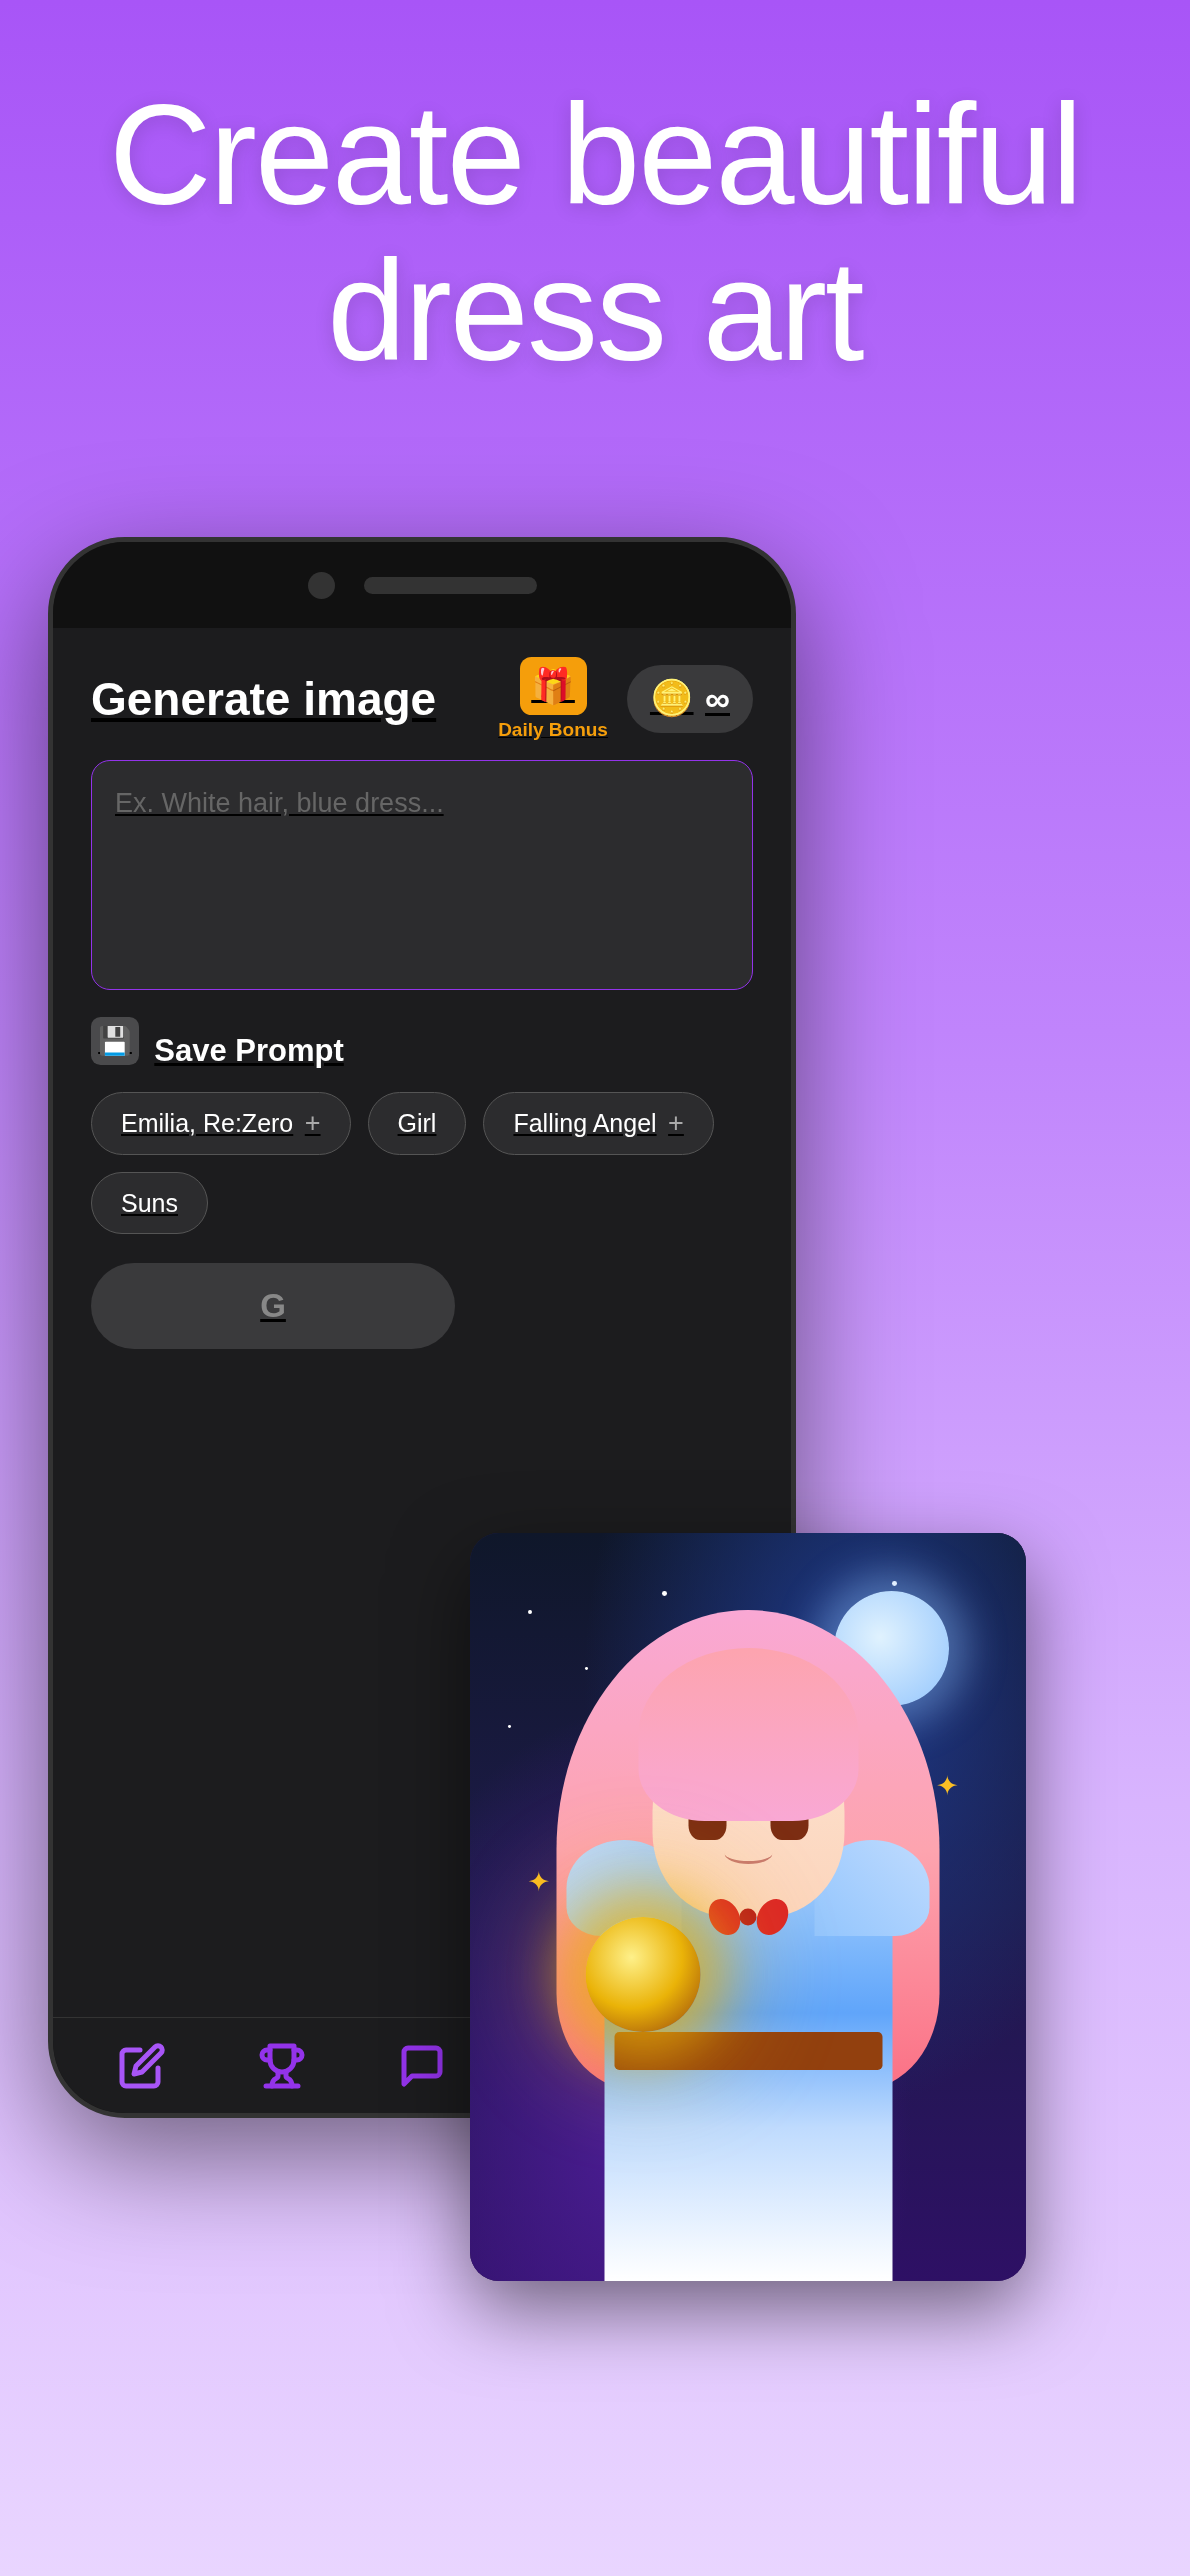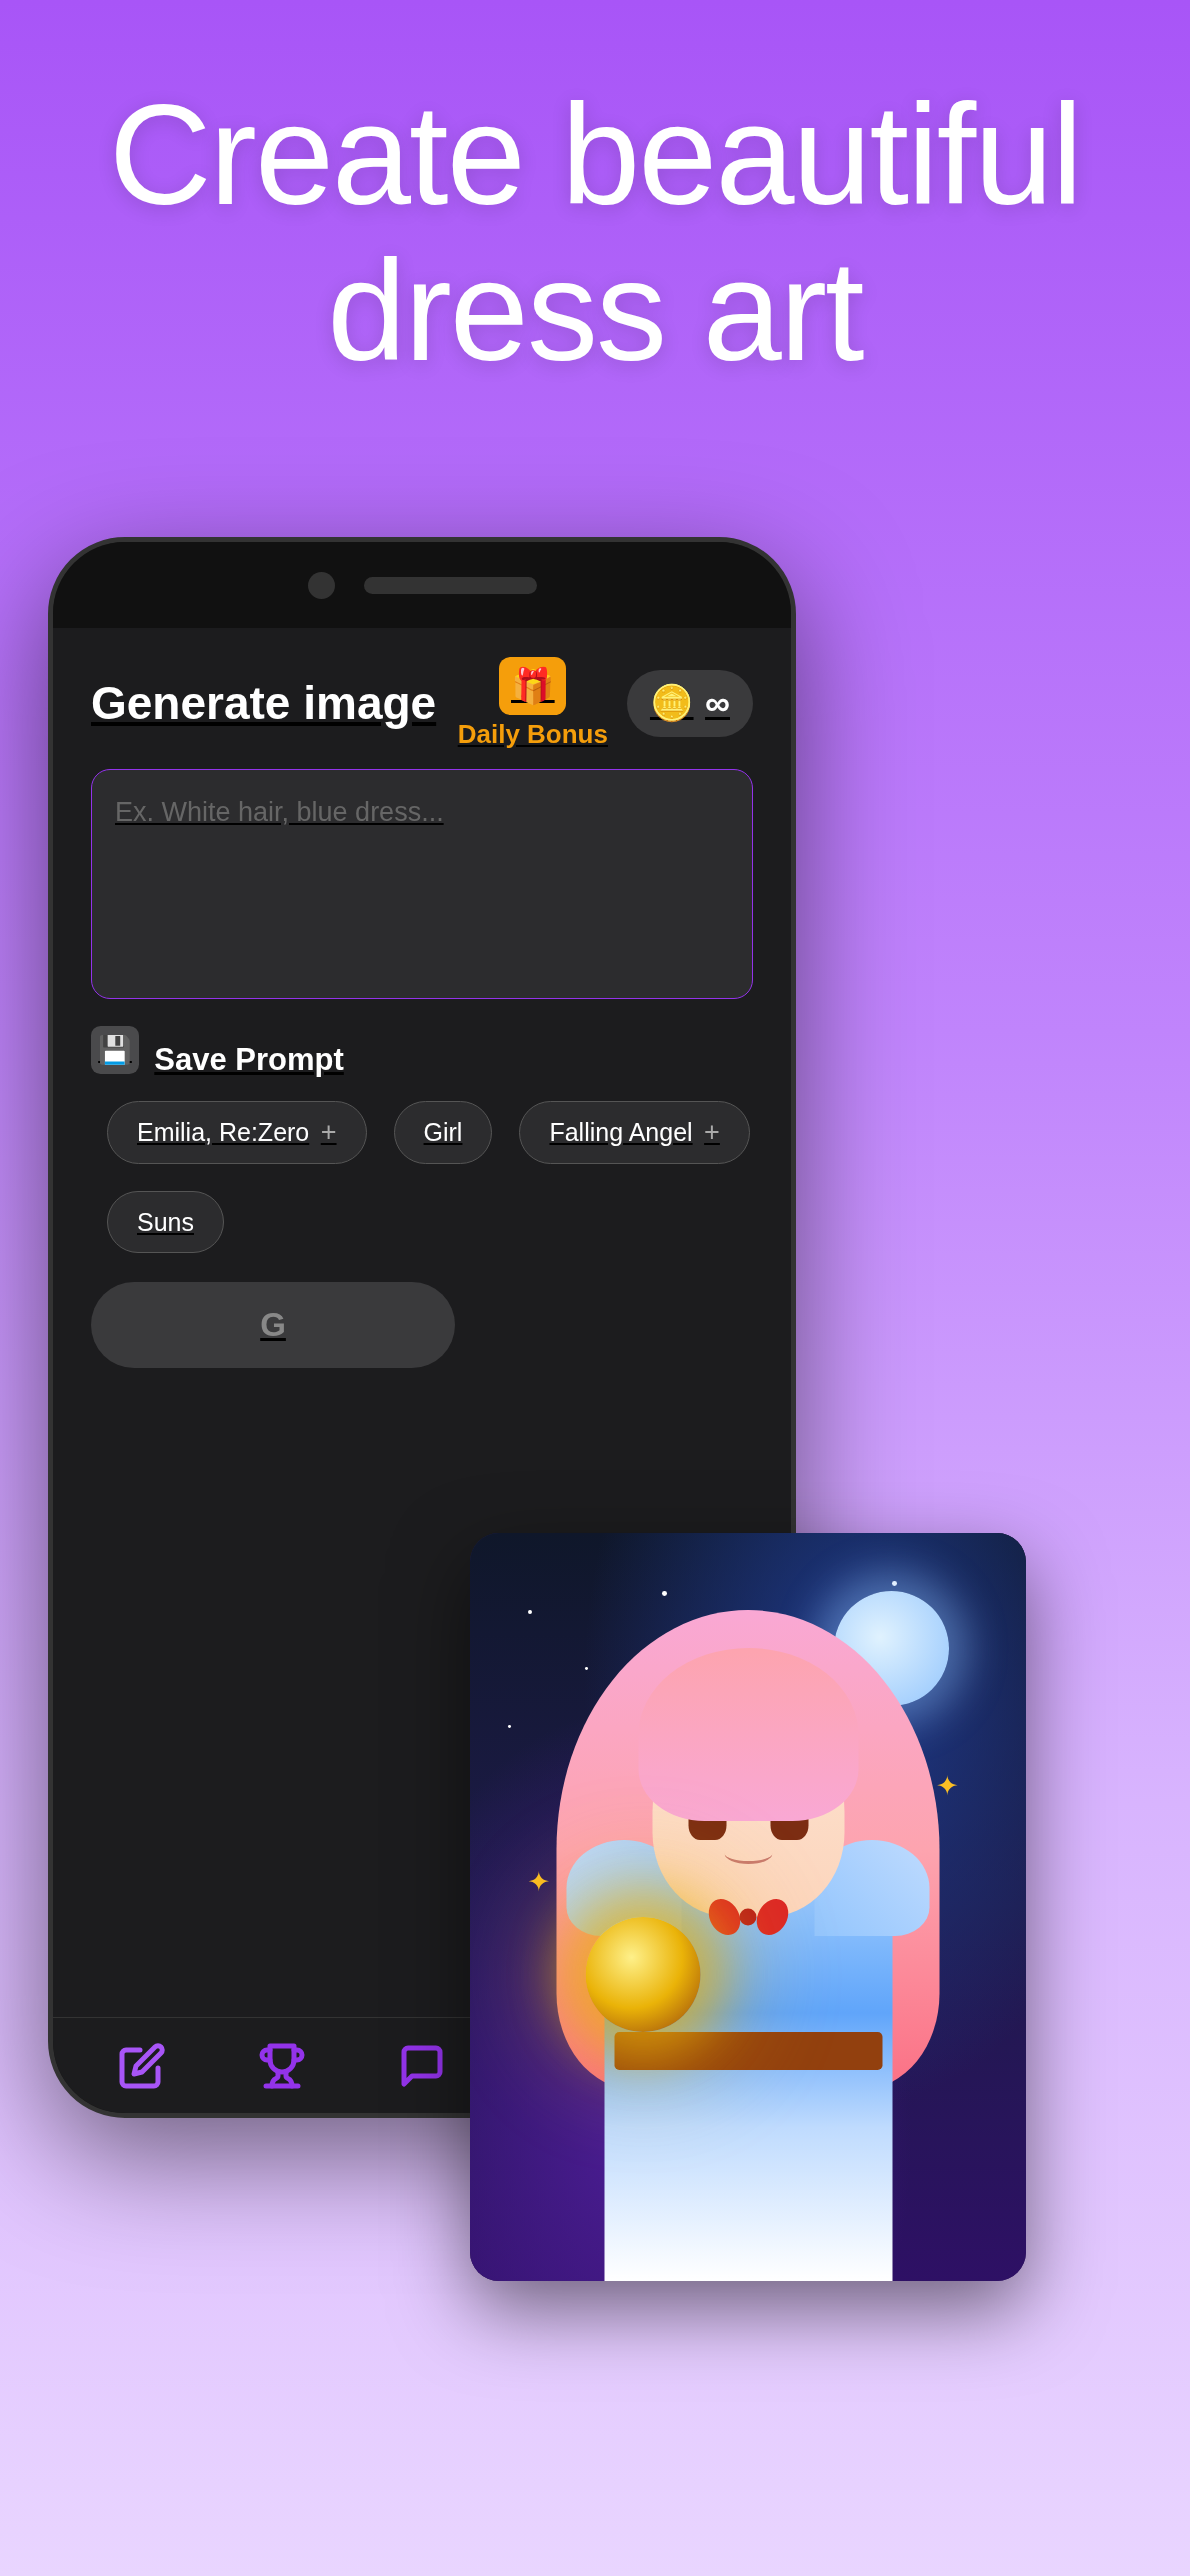--- a/index.html
+++ b/index.html
@@ -115,21 +115,21 @@
       background: #f59e0b;
       border-radius: 11.5px;
       display: flex;
       align-items: center;
       justify-content: center;
       font-size: 35px;
     }
 
     .daily-bonus-label {
       color: #f59e0b;
-      font-size: 26px;
+      font-size: 19px;
       font-weight: 600;
     }
 
     .coins-badge {
       background: #3a3a3c;
       border-radius: 38px;
       padding: 13.4px 23px;
       display: flex;
       align-items: center;
       gap: 11.5px;
@@ -207,22 +207,21 @@
       font-size: 31px;
       font-weight: 600;
       margin-top: 20px;
     }
 
     
     .chips-container {
       padding: 0 38px;
       display: flex;
       flex-wrap: wrap;
-      gap: 27px;
-      margin-left: 16px;
+      gap: 17px;
     }
 
     .chip {
       background: #2c2c2e;
       border: 1.4px solid #555;
       border-radius: 48px;
       padding: 15.3px 29px;
       color: white;
       font-size: 25px;
       display: flex;

